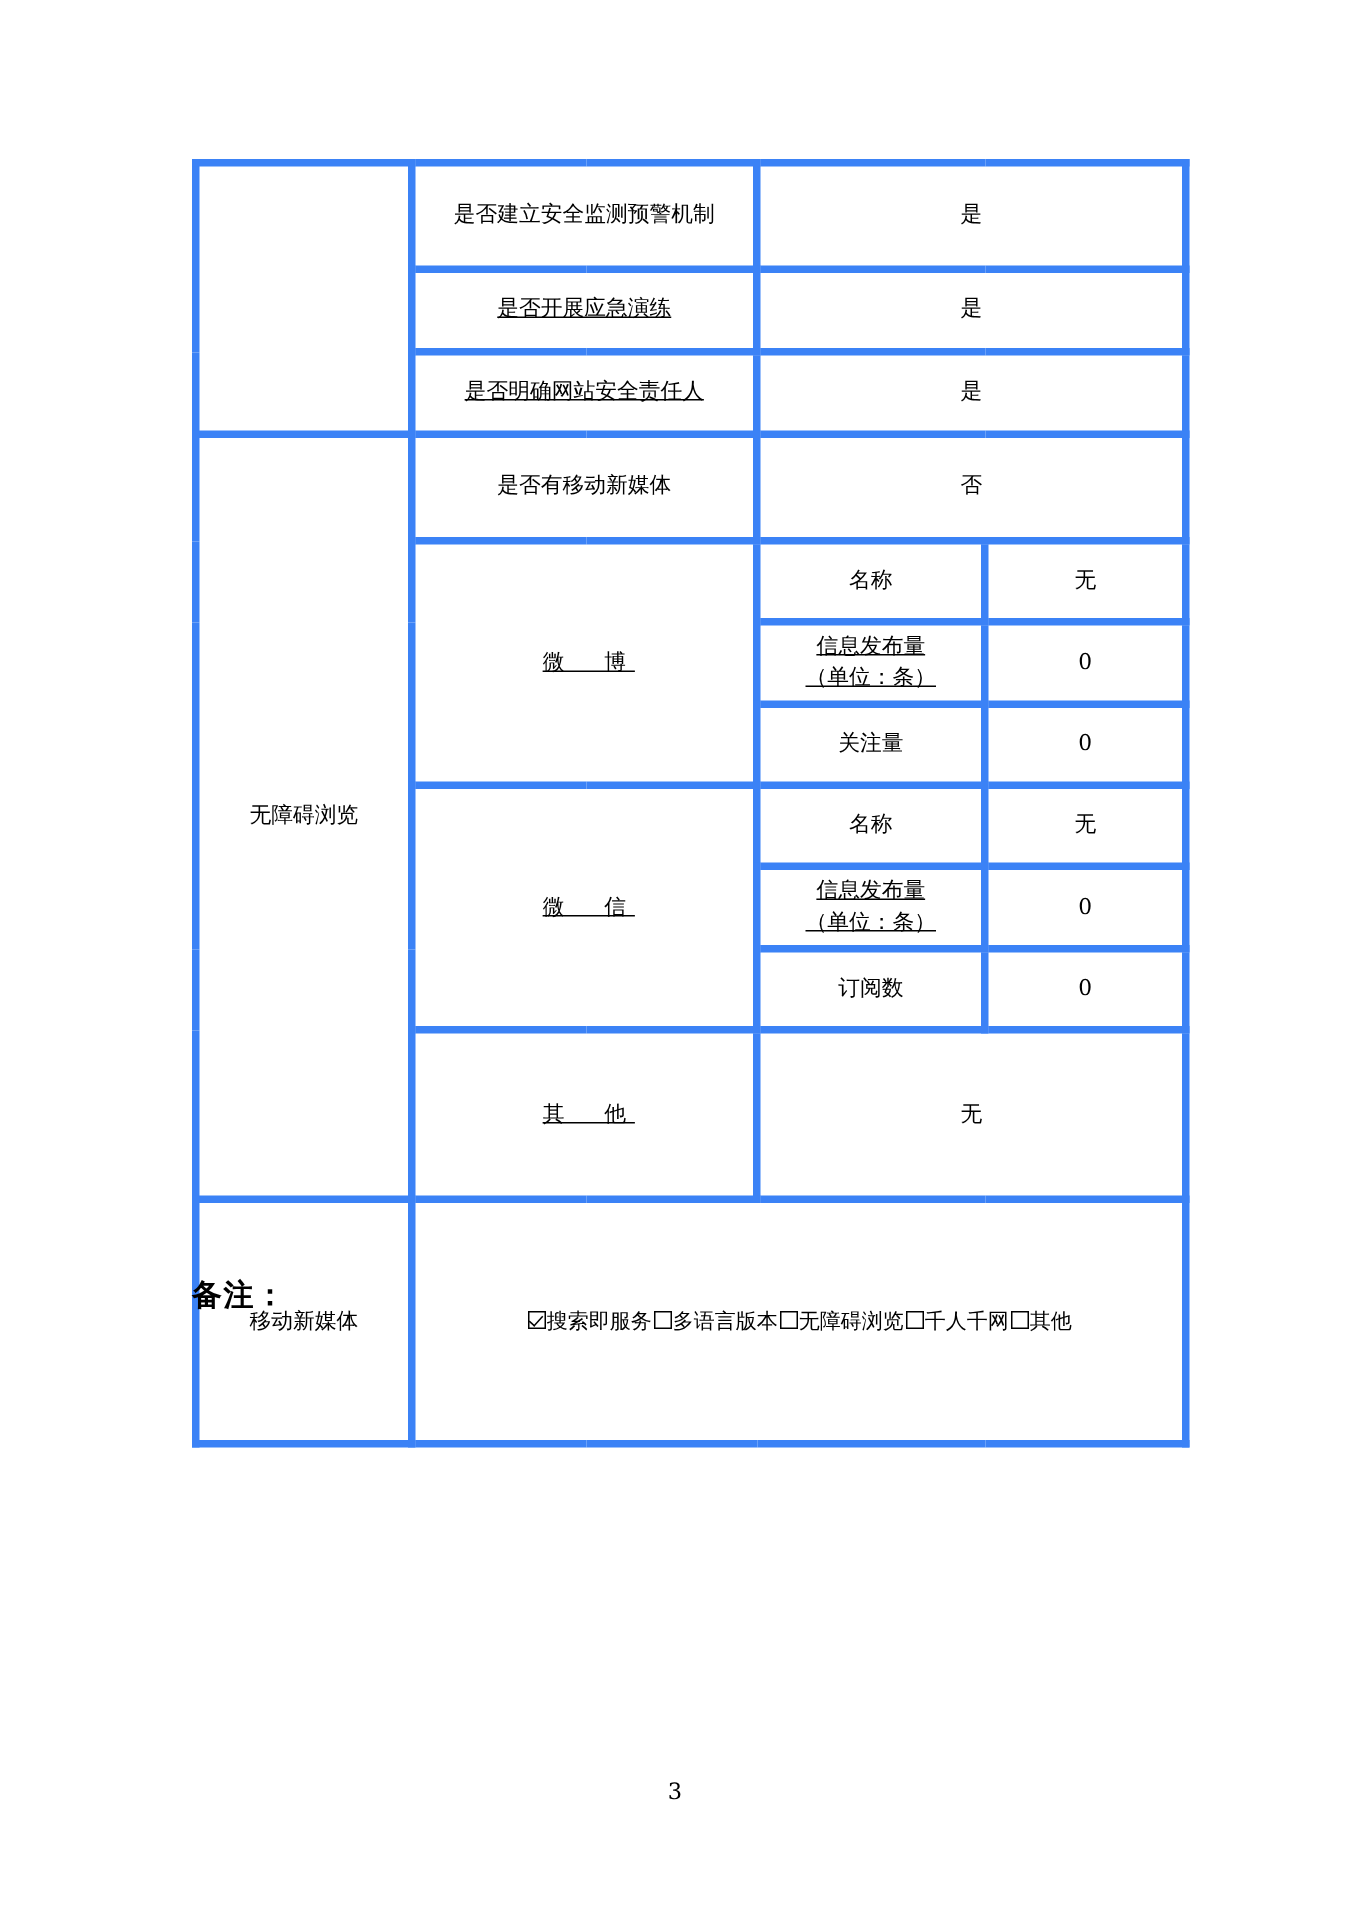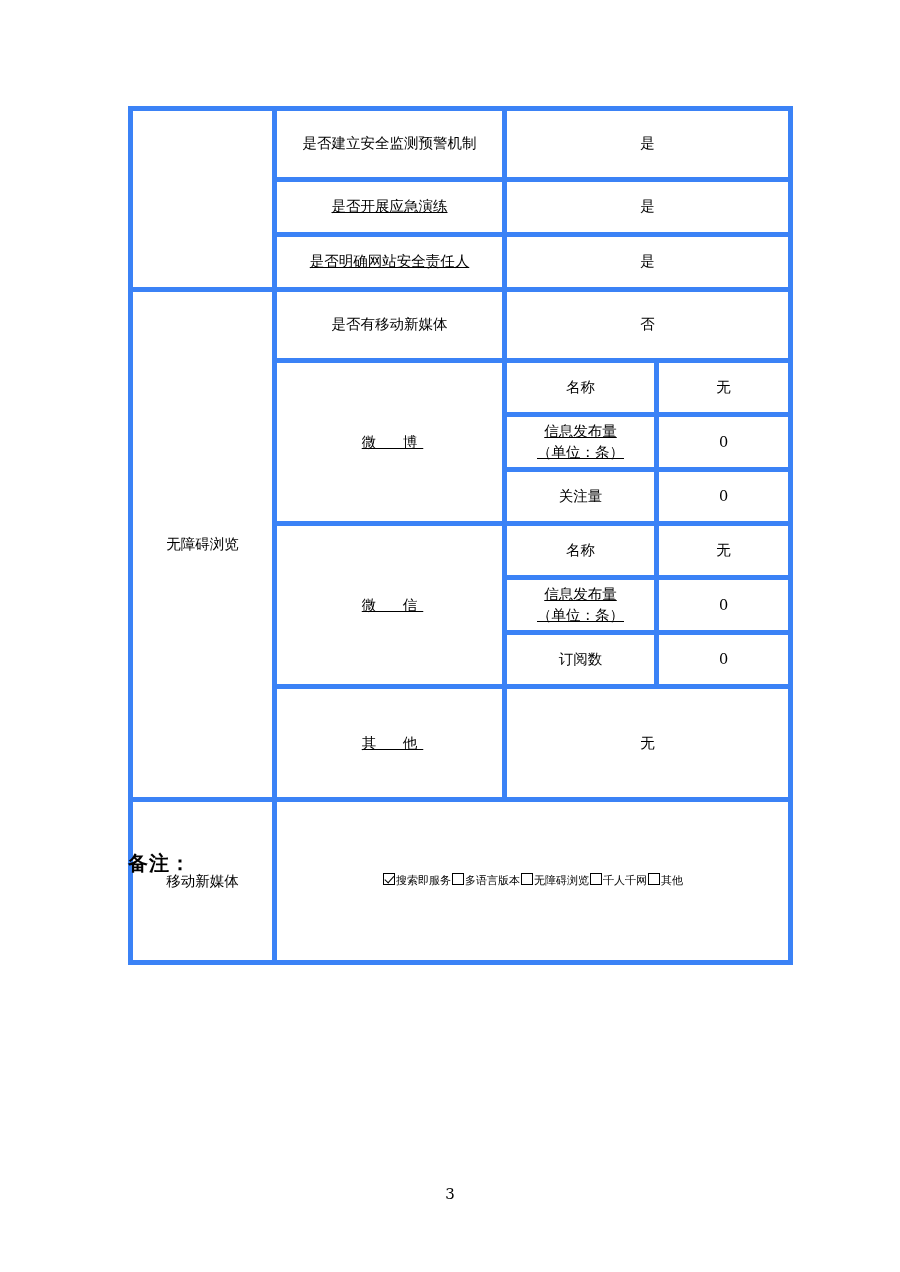--- a/index.html
+++ b/index.html
@@ -43,21 +43,21 @@
     text-decoration: underline;
   }
   .cell-tall { height: 58px; }
   .cell-med { height: 42px; text-decoration: underline; }
   .cell-row { height: 41px; }
   .innovation-cell {
     height: 150px;
     vertical-align: middle;
   }
   .checkline {
-    font-size: 11px;
+    font-size: 14px;
     white-space: nowrap;
     letter-spacing: 0px;
   }
   .cb {
     display: inline-block;
     width: 12px;
     height: 12px;
     border: 1.4px solid #000;
     position: relative;
     vertical-align: -1px;

